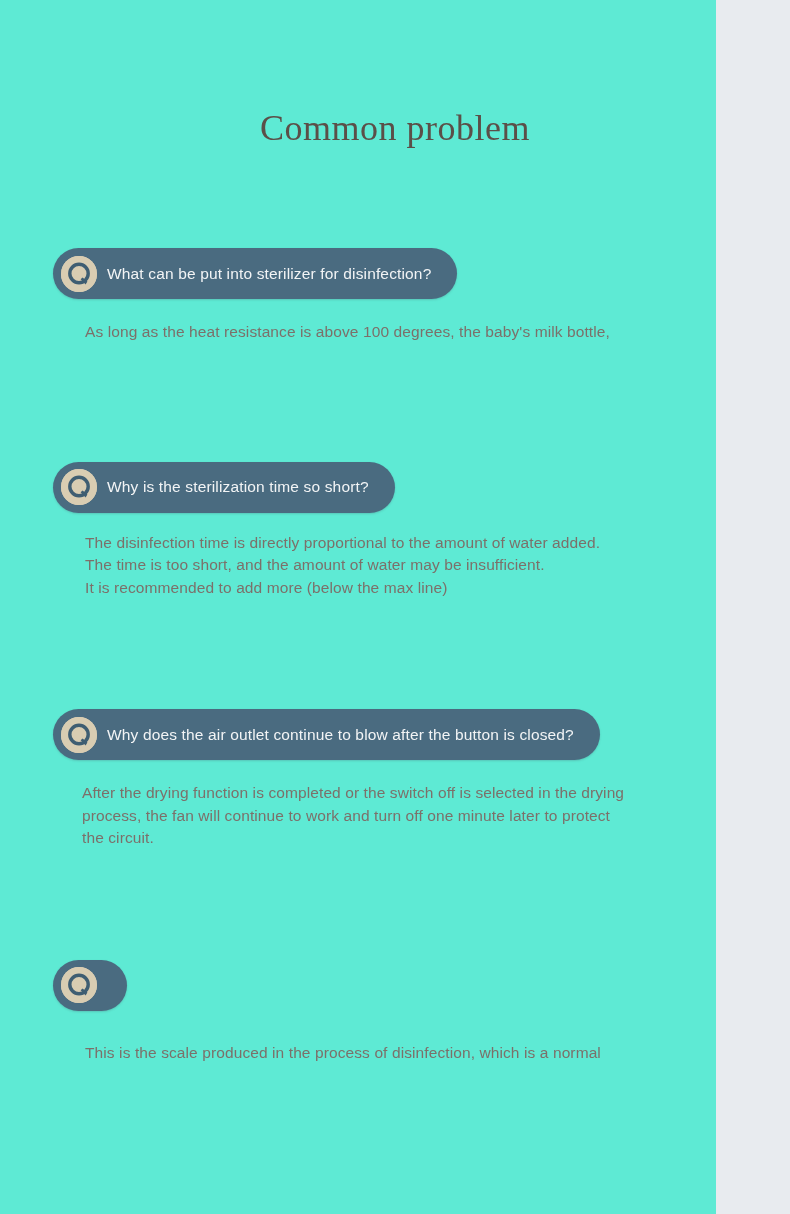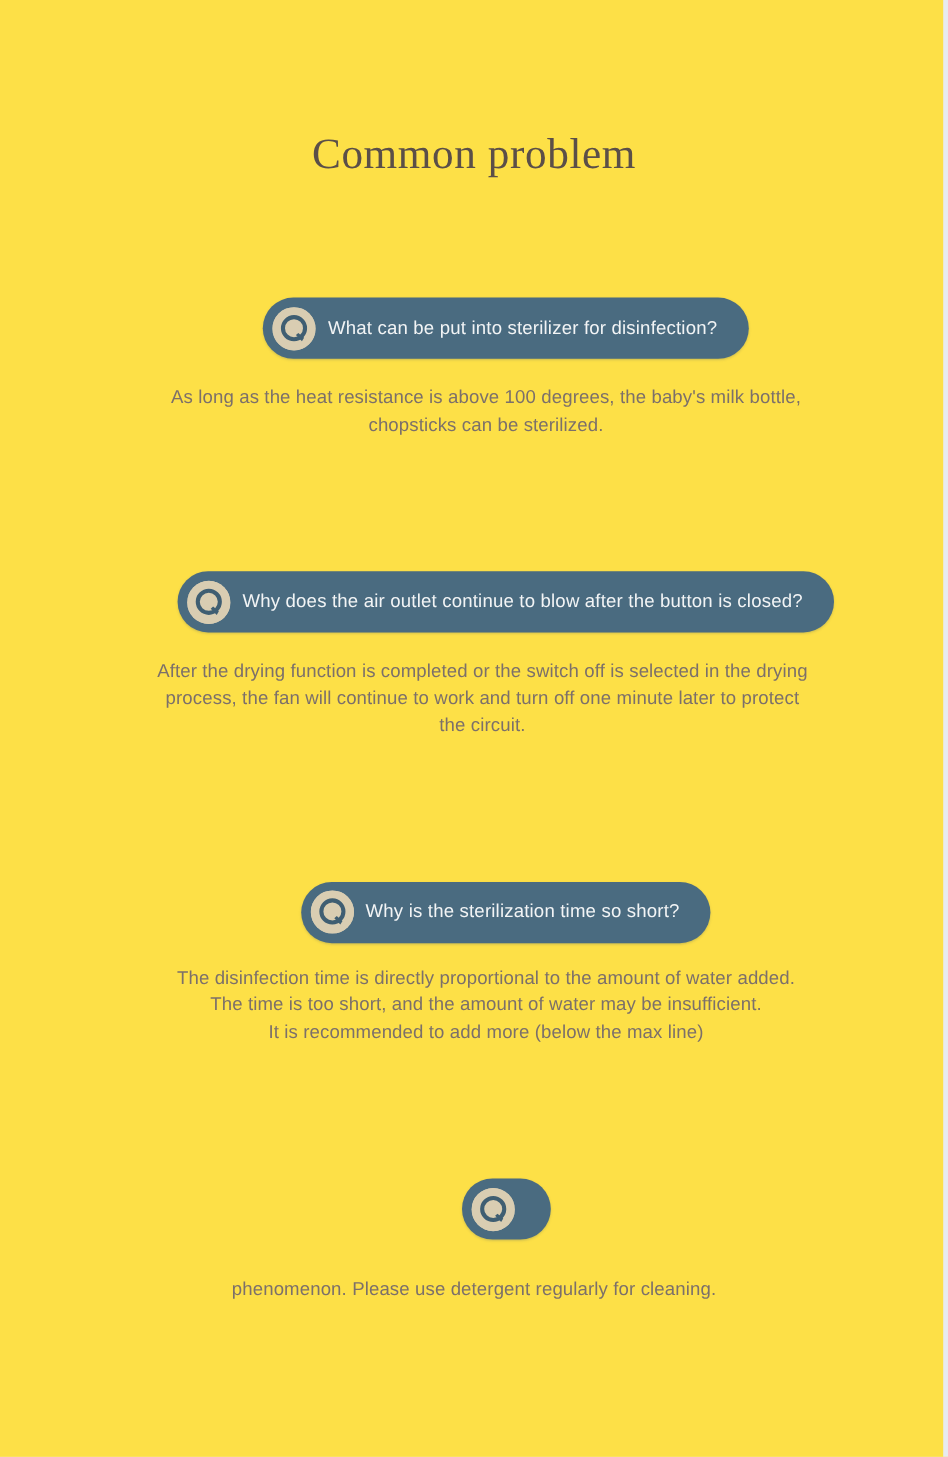--- a/index.html
+++ b/index.html
@@ -9,44 +9,43 @@
   body {
     width: 790px;
     height: 1214px;
     background: #e8ebef;
     font-family: "Liberation Sans", sans-serif;
     overflow: hidden;
   }
 
   .page {
     position: relative;
-    width: 786px;
+    width: 716px;
     height: 1214px;
-    background: #fde047;
+    background: #5eead4;
   }
 
   .page-title {
     position: absolute;
     left: 0;
     top: 107px;
     width: 790px;
     text-align: center;
     font-family: "Liberation Serif", serif;
     font-size: 36px;
     font-weight: 400;
     letter-spacing: 0.5px;
     color: #5b4f48;
   }
 
   .faq-list {
     position: absolute;
     left: 0;
     top: 248px;
     width: 790px;
-    text-align: center;
   }
 
   .faq-item {
     position: relative;
     margin: 0;
   }
 
   
   .q-pill {
     position: relative;
@@ -124,21 +123,38 @@
           <svg viewBox="0 0 36 36" aria-hidden="true">
             <circle cx="18" cy="18" r="18" fill="#d9cdb2"></circle>
             <circle cx="18" cy="17.5" r="9.2" fill="none" stroke="#3f5e72" stroke-width="3.4"></circle>
             <path d="M19.6 23.2 L24.6 28.4 L26.4 25.4 L21.6 21.4 Z" fill="#3f5e72"></path>
           </svg>
         </span>
         <span class="q-text">What can be put into sterilizer for disinfection?</span>
       </div>
       <div class="a-block a-text">
         <span class="a-line">As long as the heat resistance is above 100 degrees, the baby's milk bottle,</span>
-        <span class="a-line">chopsticks can be sterilized.</span>
+      </div>
+    </div>
+
+    <div class="faq-item item-2">
+      <div class="q-pill">
+        <span class="q-badge">
+          <svg viewBox="0 0 36 36" aria-hidden="true">
+            <circle cx="18" cy="18" r="18" fill="#d9cdb2"></circle>
+            <circle cx="18" cy="17.5" r="9.2" fill="none" stroke="#3f5e72" stroke-width="3.4"></circle>
+            <path d="M19.6 23.2 L24.6 28.4 L26.4 25.4 L21.6 21.4 Z" fill="#3f5e72"></path>
+          </svg>
+        </span>
+        <span class="q-text">Why is the sterilization time so short?</span>
+      </div>
+      <div class="a-block a-text">
+        <span class="a-line">The disinfection time is directly proportional to the amount of water added.</span>
+        <span class="a-line">The time is too short, and the amount of water may be insufficient.</span>
+        <span class="a-line">It is recommended to add more (below the max line)</span>
       </div>
     </div>
 
     <div class="faq-item item-3">
       <div class="q-pill">
         <span class="q-badge">
           <svg viewBox="0 0 36 36" aria-hidden="true">
             <circle cx="18" cy="18" r="18" fill="#d9cdb2"></circle>
             <circle cx="18" cy="17.5" r="9.2" fill="none" stroke="#3f5e72" stroke-width="3.4"></circle>
             <path d="M19.6 23.2 L24.6 28.4 L26.4 25.4 L21.6 21.4 Z" fill="#3f5e72"></path>
@@ -146,50 +162,32 @@
         </span>
         <span class="q-text">Why does the air outlet continue to blow after the button is closed?</span>
       </div>
       <div class="a-block a-text">
         <span class="a-line">After the drying function is completed or the switch off is selected in the drying</span>
         <span class="a-line">process, the fan will continue to work and turn off one minute later to protect</span>
         <span class="a-line">the circuit.</span>
       </div>
     </div>
 
-    <div class="faq-item item-2">
-      <div class="q-pill">
-        <span class="q-badge">
-          <svg viewBox="0 0 36 36" aria-hidden="true">
-            <circle cx="18" cy="18" r="18" fill="#d9cdb2"></circle>
-            <circle cx="18" cy="17.5" r="9.2" fill="none" stroke="#3f5e72" stroke-width="3.4"></circle>
-            <path d="M19.6 23.2 L24.6 28.4 L26.4 25.4 L21.6 21.4 Z" fill="#3f5e72"></path>
-          </svg>
-        </span>
-        <span class="q-text">Why is the sterilization time so short?</span>
-      </div>
-      <div class="a-block a-text">
-        <span class="a-line">The disinfection time is directly proportional to the amount of water added.</span>
-        <span class="a-line">The time is too short, and the amount of water may be insufficient.</span>
-        <span class="a-line">It is recommended to add more (below the max line)</span>
-      </div>
-    </div>
-
     <div class="faq-item item-4">
       <div class="q-pill">
         <span class="q-badge">
           <svg viewBox="0 0 36 36" aria-hidden="true">
             <circle cx="18" cy="18" r="18" fill="#d9cdb2"></circle>
             <circle cx="18" cy="17.5" r="9.2" fill="none" stroke="#3f5e72" stroke-width="3.4"></circle>
             <path d="M19.6 23.2 L24.6 28.4 L26.4 25.4 L21.6 21.4 Z" fill="#3f5e72"></path>
           </svg>
         </span>
       </div>
       <div class="a-block a-text">
-        <span class="a-line">phenomenon. Please use detergent regularly for cleaning.</span>
+        <span class="a-line">This is the scale produced in the process of disinfection, which is a normal</span>
       </div>
     </div>
 
     <div class="faq-item item-5">
       
       
     </div>
 
   </div>
 </div>

